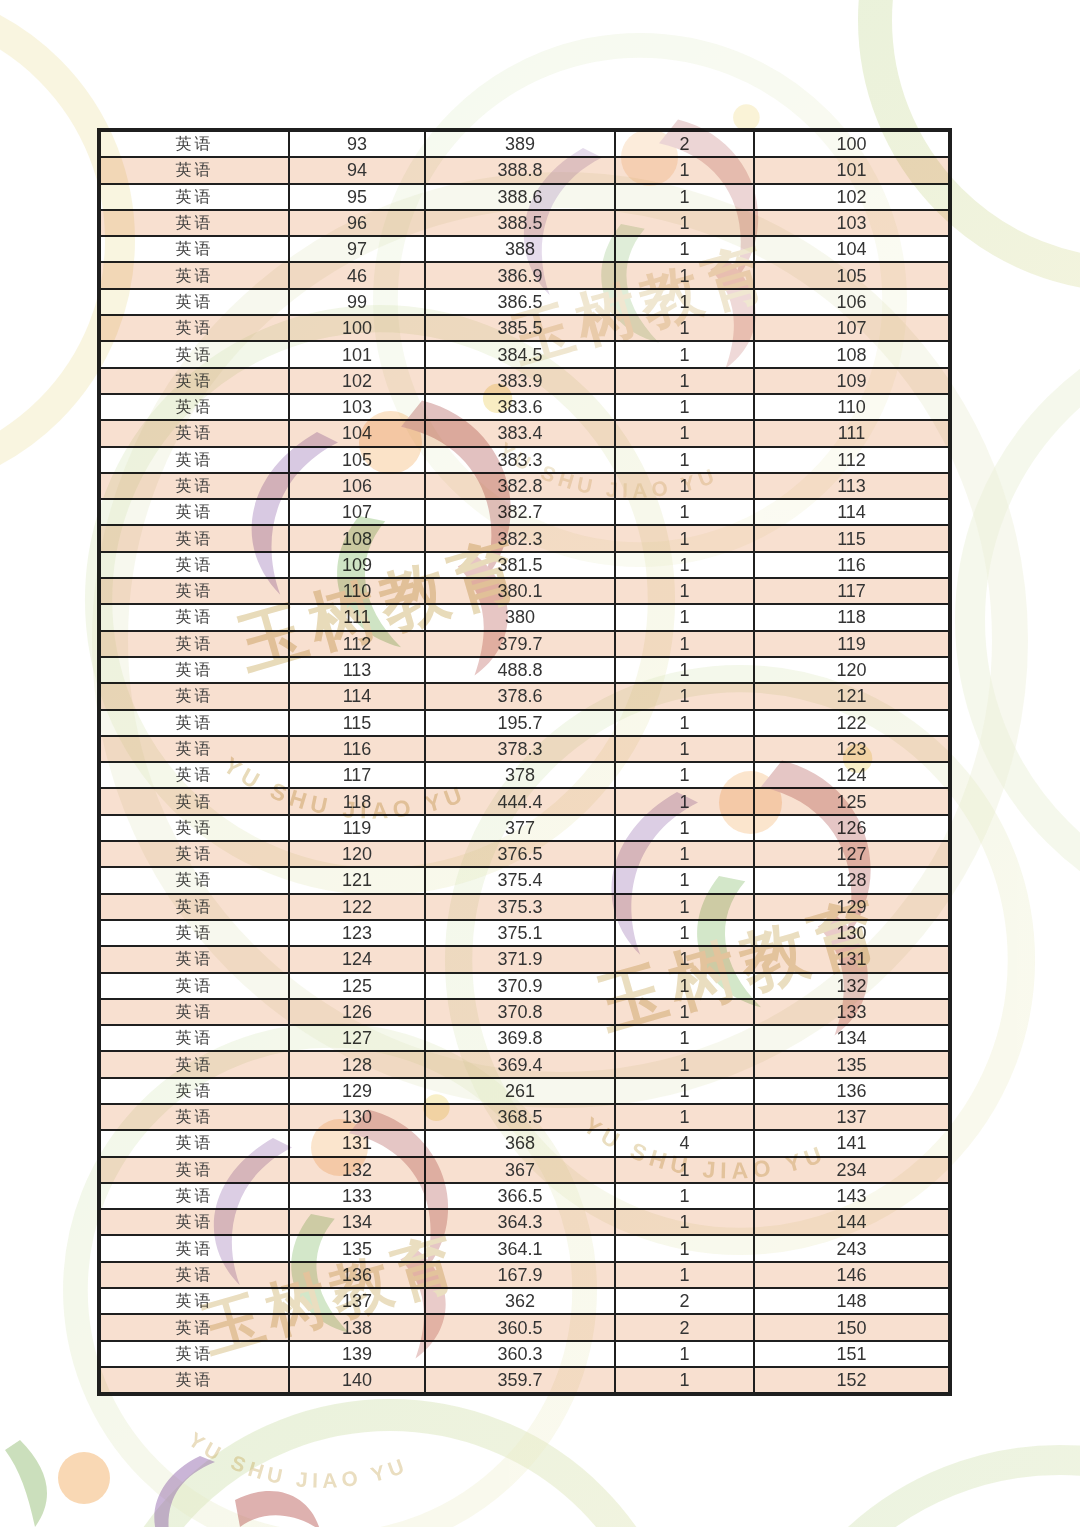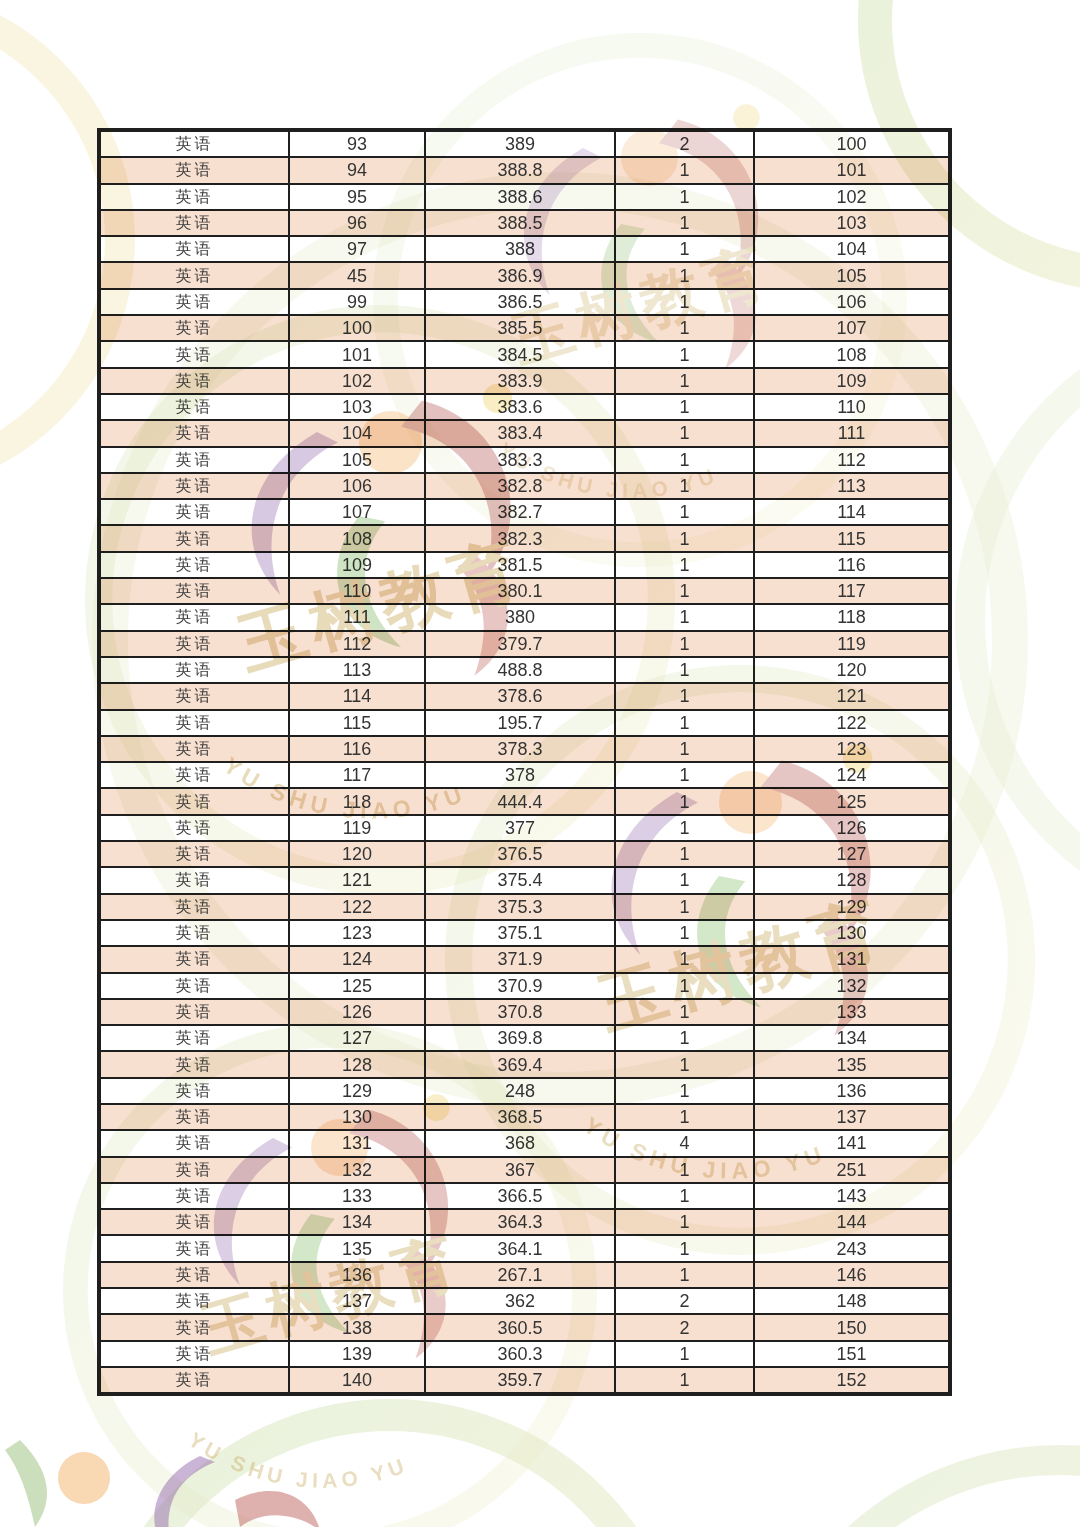--- a/index.html
+++ b/index.html
@@ -100,21 +100,21 @@
           </tr>
           <tr>
             <td class="subject-cell">英语</td>
             <td>97</td>
             <td>388</td>
             <td>1</td>
             <td>104</td>
           </tr>
           <tr>
             <td class="subject-cell">英语</td>
-            <td>45</td>
+            <td>46</td>
             <td>386.9</td>
             <td>1</td>
             <td>105</td>
           </tr>
           <tr>
             <td class="subject-cell">英语</td>
             <td>99</td>
             <td>386.5</td>
             <td>1</td>
             <td>106</td>
@@ -318,21 +318,21 @@
           <tr>
             <td class="subject-cell">英语</td>
             <td>128</td>
             <td>369.4</td>
             <td>1</td>
             <td>135</td>
           </tr>
           <tr>
             <td class="subject-cell">英语</td>
             <td>129</td>
-            <td>248</td>
+            <td>261</td>
             <td>1</td>
             <td>136</td>
           </tr>
           <tr>
             <td class="subject-cell">英语</td>
             <td>130</td>
             <td>368.5</td>
             <td>1</td>
             <td>137</td>
           </tr>
@@ -341,21 +341,21 @@
             <td>131</td>
             <td>368</td>
             <td>4</td>
             <td>141</td>
           </tr>
           <tr>
             <td class="subject-cell">英语</td>
             <td>132</td>
             <td>367</td>
             <td>1</td>
-            <td>251</td>
+            <td>234</td>
           </tr>
           <tr>
             <td class="subject-cell">英语</td>
             <td>133</td>
             <td>366.5</td>
             <td>1</td>
             <td>143</td>
           </tr>
           <tr>
             <td class="subject-cell">英语</td>
@@ -367,21 +367,21 @@
           <tr>
             <td class="subject-cell">英语</td>
             <td>135</td>
             <td>364.1</td>
             <td>1</td>
             <td>243</td>
           </tr>
           <tr>
             <td class="subject-cell">英语</td>
             <td>136</td>
-            <td>267.1</td>
+            <td>167.9</td>
             <td>1</td>
             <td>146</td>
           </tr>
           <tr>
             <td class="subject-cell">英语</td>
             <td>137</td>
             <td>362</td>
             <td>2</td>
             <td>148</td>
           </tr>

